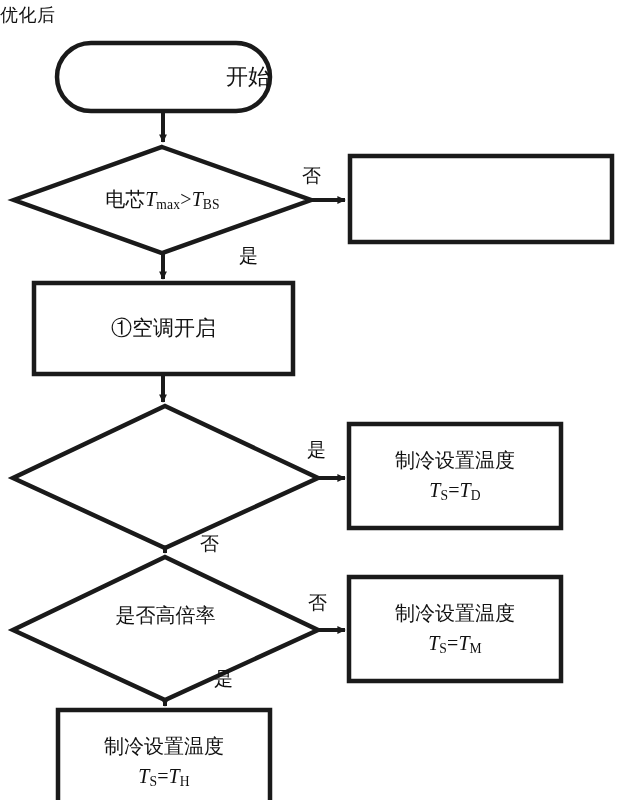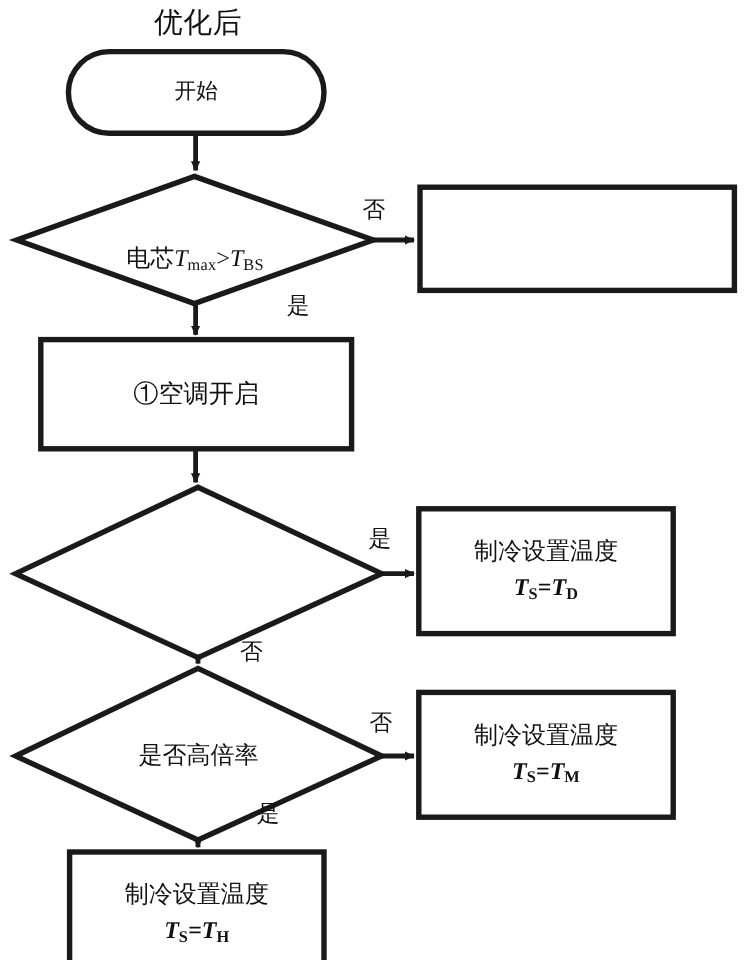--- a/index.html
+++ b/index.html
@@ -34,47 +34,46 @@
     justify-content: center;
     text-align: center;
     line-height: 1.28;
     white-space: nowrap;
   }
   .chart-title {
     position: absolute;
     left: 0;
     top: 3px;
     width: 330px;
-    text-align: center;
-    font-size: 24px;
+    font-size: 18px;
     letter-spacing: 0.5px;
   }
   .edge-label {
     position: absolute;
     font-size: 19px;
     line-height: 1;
     white-space: nowrap;
   }
-  .t-start   { font-size: 18px; }
+  .t-start   { font-size: 22px; align-items: flex-end; }
   .t-box     { font-size: 21px; }
-  .t-diamond { font-size: 20px; justify-content: flex-end; }
+  .t-diamond { font-size: 20px; }
   .t-small   { font-size: 20px; }
   .sym {
     font-family: "Liberation Serif", "DejaVu Serif", serif;
     font-style: italic;
   }
   .sub {
     font-size: 0.68em;
     vertical-align: -0.22em;
     font-style: normal;
     letter-spacing: 0.2px;
   }
   .eq { font-style: normal; }
   .line { display: block; }
-  .line-math { display: block; margin-top: 4px; font-weight: bold; }
+  .line-math { display: block; margin-top: 4px; }
 </style>
 </head>
 <body>
 
 <div id="canvas">
 
   <div class="chart-title">优化后</div>
 
   <svg class="flow-layer" viewBox="0 0 623 800" xmlns="http://www.w3.org/2000/svg">
     <defs>

